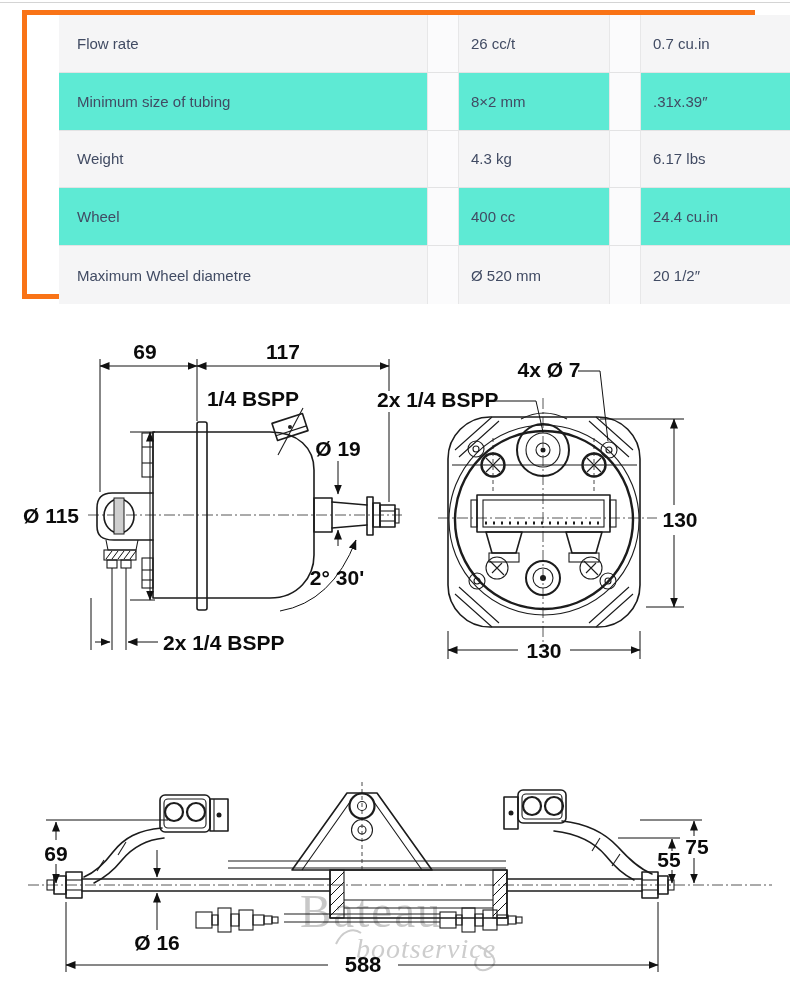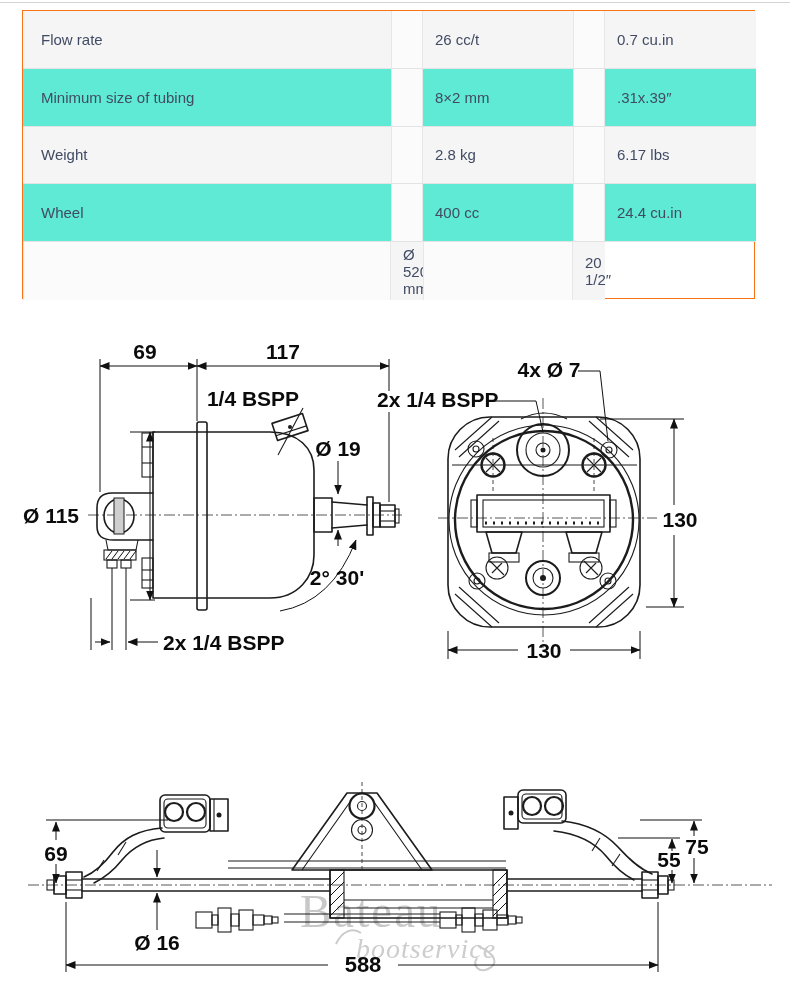--- a/index.html
+++ b/index.html
@@ -3,21 +3,21 @@
 <meta charset="utf-8">
 <style>
   html,body{margin:0;padding:0;background:#fff;}
   body{width:790px;height:1000px;position:relative;overflow:hidden;
        font-family:"Liberation Sans",sans-serif;}
   .top-divider{position:absolute;left:0;top:2px;width:790px;height:1px;background:#d4d4d4;}
   
   .spec-table{position:absolute;left:22px;top:10px;width:733px;height:289px;
      display:grid;grid-template-columns:368px 32px 150px 32px 151px;
      grid-template-rows:repeat(5,57.8px);
-     border:1px solid #f97316;box-sizing:border-box;font-size:15px;color:#414b63;}
+     border:5px solid #f97316;box-sizing:border-box;font-size:15px;color:#414b63;padding-left:32px;}
   .cell{display:flex;align-items:center;box-sizing:border-box;border-bottom:1px solid #e3e3e4;}
   .cell.last{border-bottom:none;}
   .c-label{padding-left:18px;}
   .c-val{padding-left:12px;}
   .row-light{background:#f5f5f6;}
   .row-dark{background:#5eead4;}
   .gap{background:#fbfbfc;border-left:1px solid #e7e7e8;border-right:1px solid #e7e7e8;}
   
   svg{position:absolute;left:0;top:0;}
   .ln{stroke:#1c1c1c;stroke-width:1.6;fill:none;stroke-linejoin:round;stroke-linecap:round;}
@@ -43,30 +43,31 @@
   <div class="cell c-val row-light">0.7 cu.in</div>
 
   <div class="cell c-label row-dark">Minimum size of tubing</div>
   <div class="cell gap"></div>
   <div class="cell c-val row-dark">8×2 mm</div>
   <div class="cell gap"></div>
   <div class="cell c-val row-dark">.31x.39″</div>
 
   <div class="cell c-label row-light">Weight</div>
   <div class="cell gap"></div>
-  <div class="cell c-val row-light">2.8 kg</div>
+  <div class="cell c-val row-light">4.3 kg</div>
   <div class="cell gap"></div>
   <div class="cell c-val row-light">6.17 lbs</div>
 
   <div class="cell c-label row-dark">Wheel</div>
   <div class="cell gap"></div>
   <div class="cell c-val row-dark">400 cc</div>
   <div class="cell gap"></div>
   <div class="cell c-val row-dark">24.4 cu.in</div>
 
+  <div class="cell c-label row-light last">Maximum Wheel diametre</div>
   <div class="cell gap last"></div>
   <div class="cell c-val row-light last">Ø 520 mm</div>
   <div class="cell gap last"></div>
   <div class="cell c-val row-light last">20 1/2″</div>
 </div>
 
 <svg width="790" height="1000" viewBox="0 0 790 1000">
   <defs>
     <marker id="arr" viewBox="0 0 10 10" refX="9.5" refY="5" markerWidth="10" markerHeight="10" orient="auto-start-reverse">
       <path d="M0,1 L10,5 L0,9 z" fill="#111"></path>

